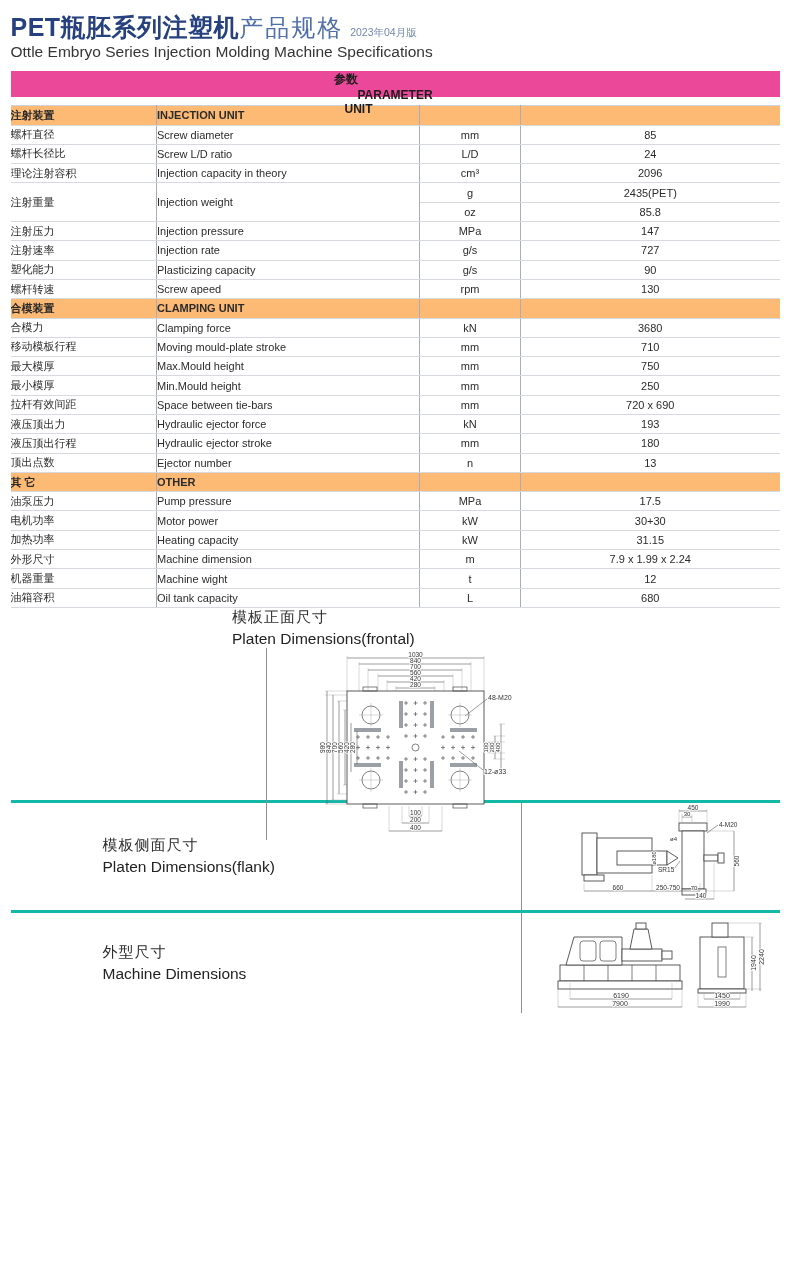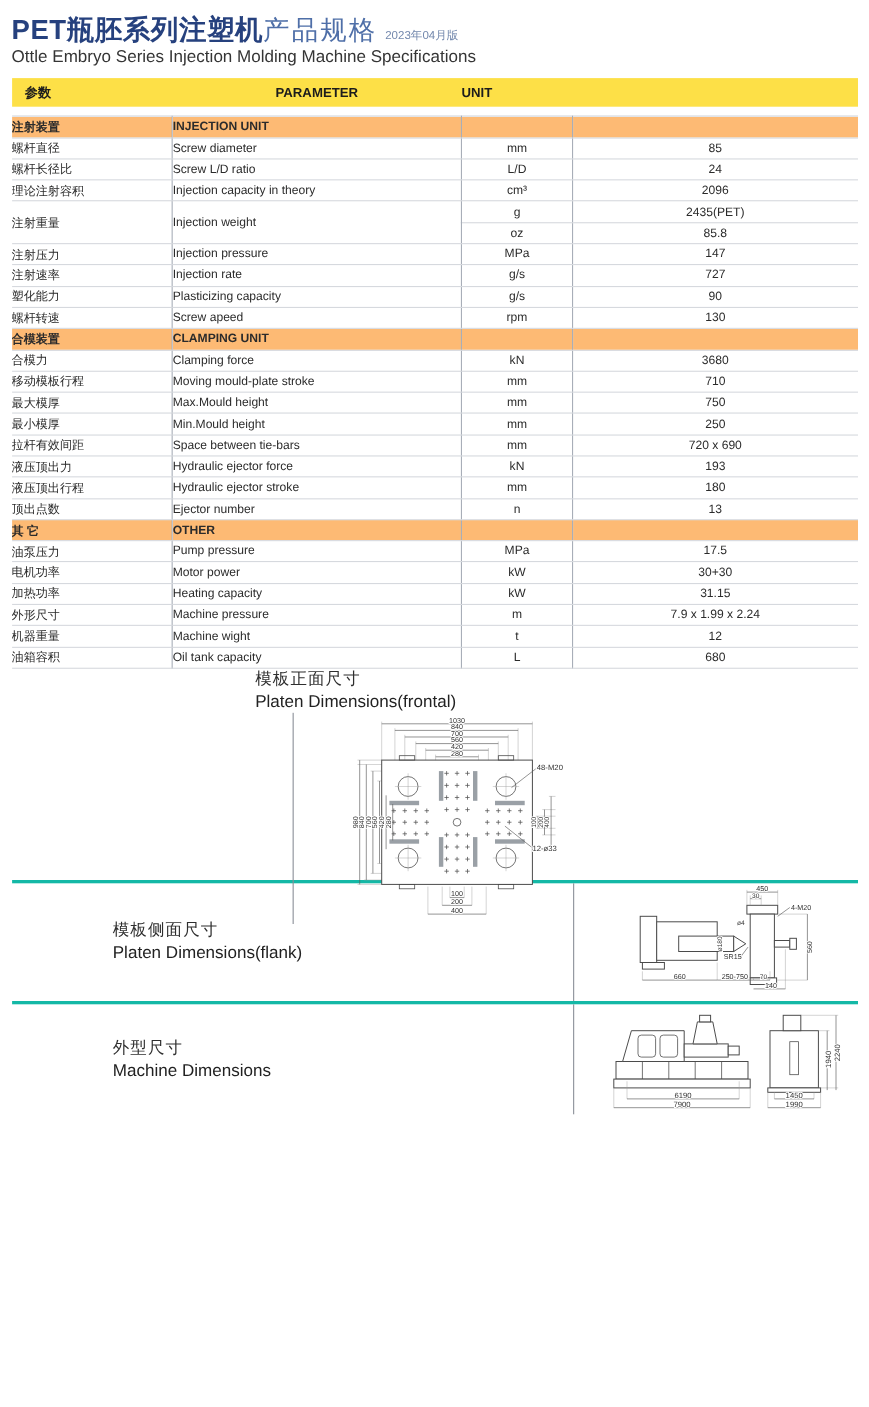--- a/index.html
+++ b/index.html
@@ -7,22 +7,22 @@
   .page{width:769px;margin:0 auto;padding-top:14px;}
 
   
   .title-line{white-space:nowrap;line-height:1.05;}
   .t-bold{font-size:25px;font-weight:bold;color:#26417e;letter-spacing:.5px;}
   .t-light{font-size:24px;font-weight:500;color:#4f6fa8;letter-spacing:2px;}
   .t-ver{font-size:10.5px;color:#7388ad;margin-left:7px;}
   .subtitle{font-size:15.5px;color:#353535;margin-top:3px;}
 
   
-  .thead{display:flex;background:#fde047;height:26px;align-items:center;margin-top:10px;
-         font-size:12px;font-weight:bold;color:#1c1c1c;}
+  .thead{display:flex;background:#ec4899;height:26px;align-items:center;margin-top:10px;
+         font-size:12px;font-weight:bold;color:#1c1c1c;flex-direction:column;}
   .thead .h1{width:146px;padding-left:12px;box-sizing:border-box;}
   .thead .h2{width:263px;text-align:center;}
   .thead .h3{width:101px;text-align:left;}
   .thead .h4{width:259px;text-align:center;font-size:15px;}
 
   
   table.spec{border-collapse:collapse;width:769px;table-layout:fixed;margin-top:8px;
              border-top:1px solid #cfd3d9;}
   table.spec td{height:18.3px;font-size:11px;color:#2b2b2b;border-bottom:1px solid #d6d9de;
                 padding:0;overflow:hidden;white-space:nowrap;}
@@ -206,21 +206,21 @@
           <td class="c-val">30+30</td>
         </tr>
         <tr>
           <td class="c-zh">加热功率</td>
           <td class="c-en">Heating capacity</td>
           <td class="c-unit">kW</td>
           <td class="c-val">31.15</td>
         </tr>
         <tr>
           <td class="c-zh">外形尺寸</td>
-          <td class="c-en">Machine pressure</td>
+          <td class="c-en">Machine dimension</td>
           <td class="c-unit">m</td>
           <td class="c-val">7.9 x 1.99 x 2.24</td>
         </tr>
         <tr>
           <td class="c-zh">机器重量</td>
           <td class="c-en">Machine wight</td>
           <td class="c-unit">t</td>
           <td class="c-val">12</td>
         </tr>
         <tr>

